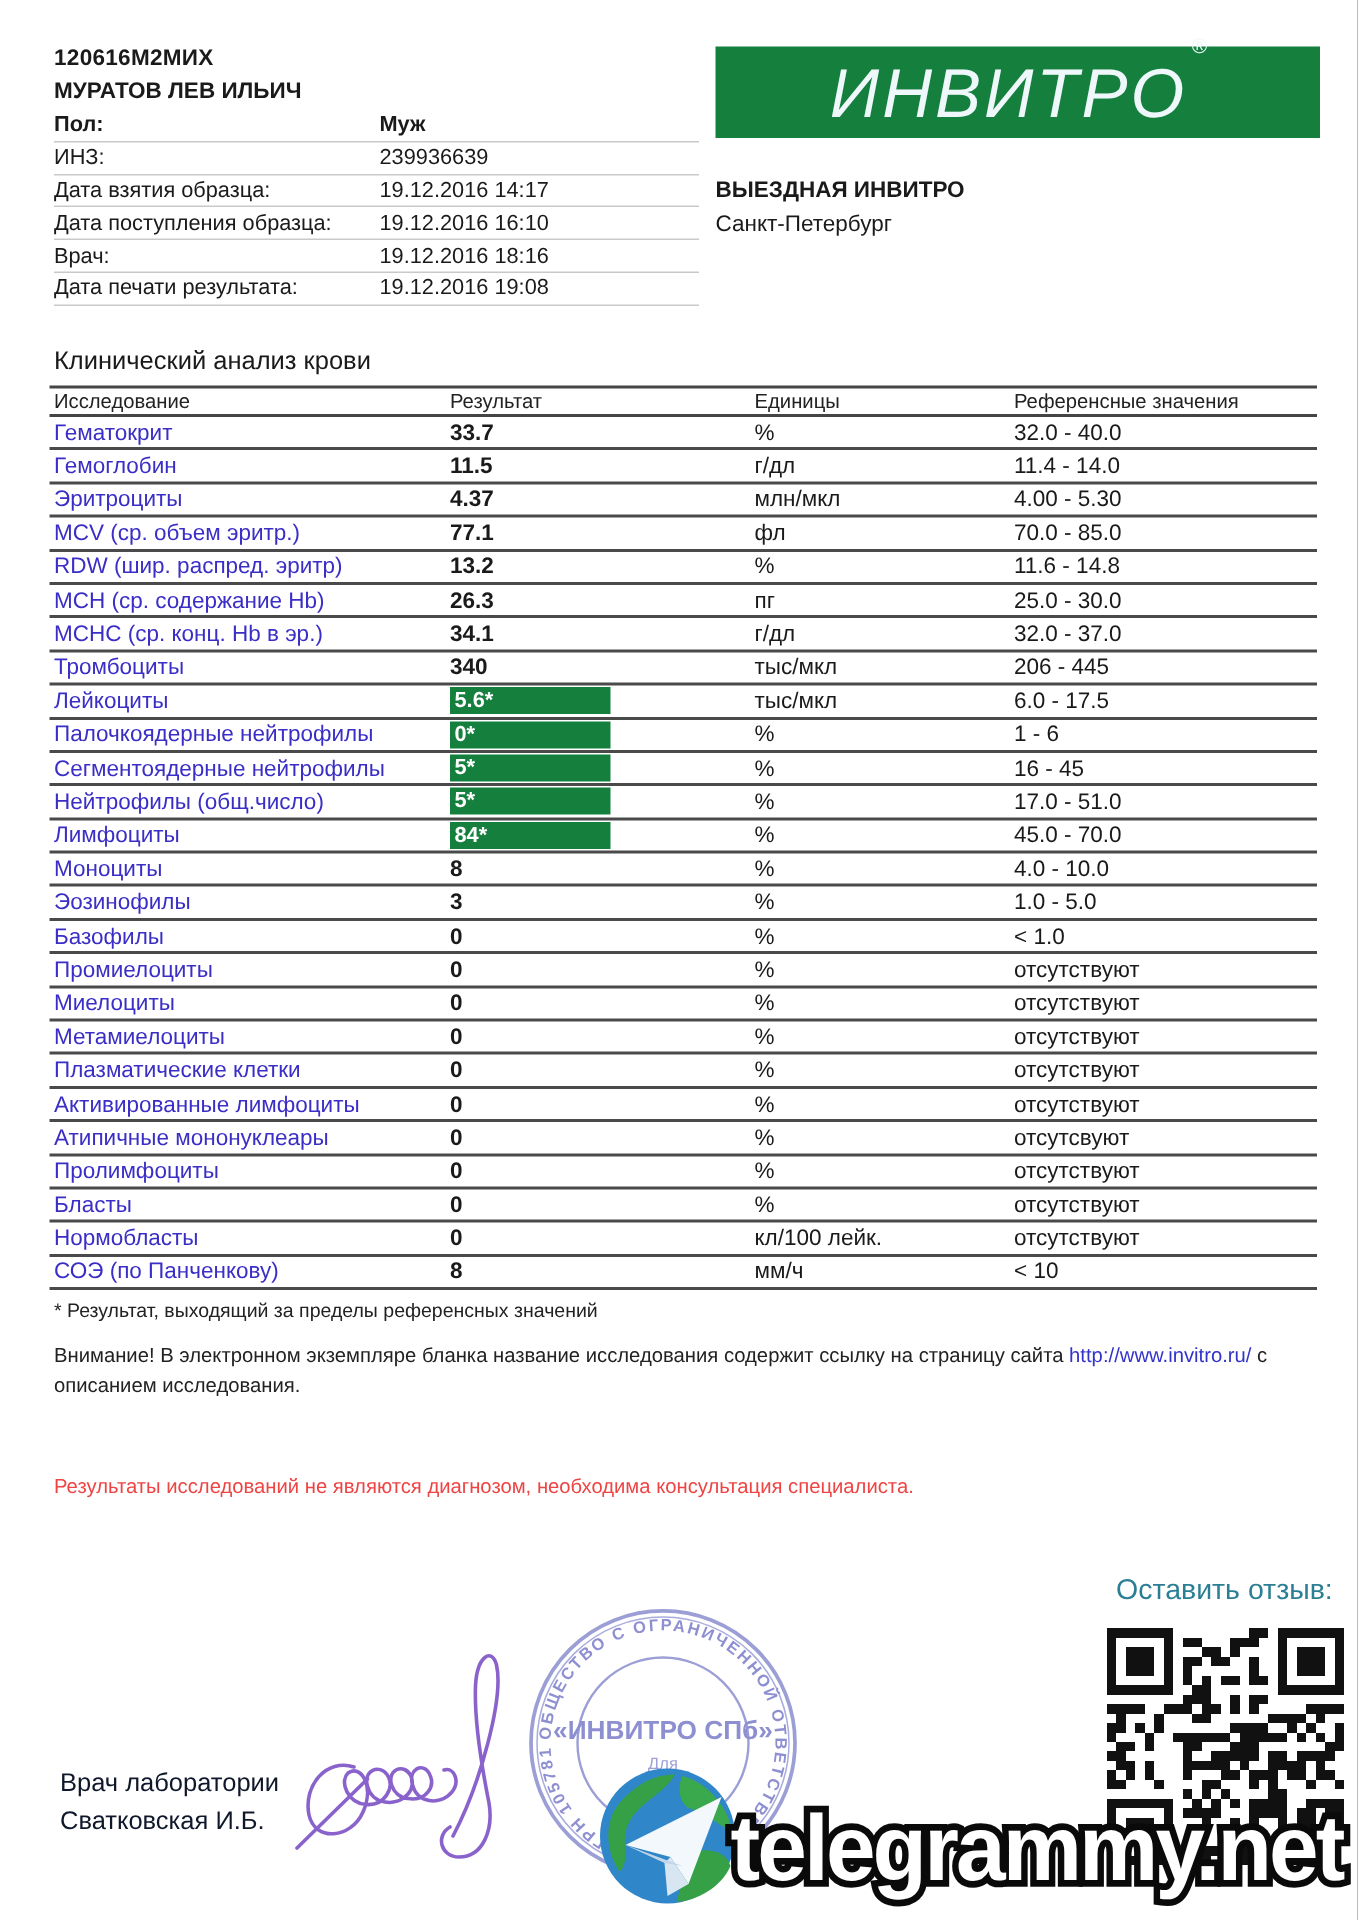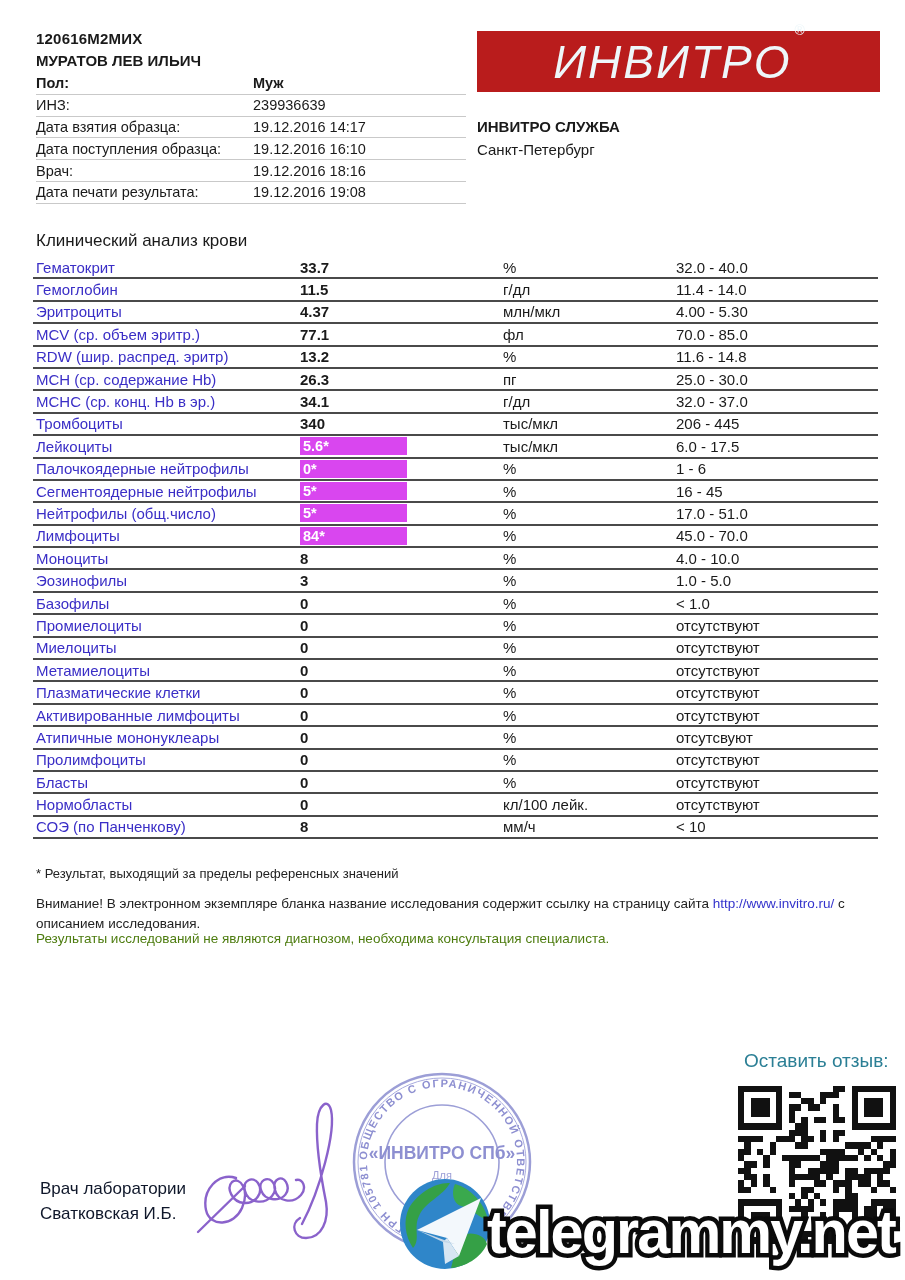--- a/index.html
+++ b/index.html
@@ -11,43 +11,43 @@
   }
   
   .pat-block { position:absolute; left:36px; top:30px; width:430px; }
   .pat-code { font-weight:bold; font-size:15px; letter-spacing:.2px; }
   .pat-name { font-weight:bold; font-size:15px; margin-top:5px; }
   .info-rows { margin-top:4px; }
   .info-row { display:flex; height:21.8px; align-items:center; border-bottom:1px solid #c9c9c9; font-size:14.5px; }
   .info-row .lbl { width:217px; }
   .info-row.b .lbl, .info-row.b .val { font-weight:bold; }
   
-  .logo-banner { position:absolute; left:477px; top:31px; width:403px; height:61px; background:#b91c1c;
+  .logo-banner { position:absolute; left:477px; top:31px; width:403px; height:61px; background:#15803d;
     display:flex; align-items:center; justify-content:center; }
   .logo-text { color:#eef7fa; font-size:46px; font-style:italic; letter-spacing:2px; line-height:1; }
   .logo-reg { color:#eef7fa; font-size:14px; vertical-align:top; position:relative; top:-16px; left:3px; font-style:normal; }
   .svc { position:absolute; left:477px; top:118px; font-weight:bold; font-size:15px; }
   .city { position:absolute; left:477px; top:141px; font-size:15px; }
   
   .sec-title { position:absolute; left:36px; top:231px; font-weight:normal; font-size:17px; }
   .tbl { position:absolute; left:33px; top:257px; width:845px; }
   .thead { display:flex; height:21px; align-items:center; border-top:2px solid #454545; border-bottom:2px solid #454545; font-size:13.5px; color:#222; }
   .c1 { width:267px; padding-left:3px; }
   .c2 { width:203px; }
   .c3 { width:173px; }
   .c4 { flex:1; }
   .trow { display:flex; height:22.4px; align-items:center; border-bottom:2px solid #4a4a4a; font-size:15px; }
   .trow .c1 { color:#3a2ec6; }
   .trow .c2 { font-weight:bold; }
-  .flagbox { display:inline-block; width:107px; background:#d946ef; color:#ffffff; font-weight:bold;
+  .flagbox { display:inline-block; width:107px; background:#15803d; color:#ffffff; font-weight:bold;
     font-size:14.5px; padding:1px 0 1px 3px; line-height:16px; }
   .footnote { position:absolute; left:36px; top:866px; font-size:13px; color:#222; }
   .notice1 { position:absolute; left:36px; top:894px; width:845px; font-size:13.5px; line-height:1.45; color:#222; }
   .notice1 a { color:#3333cc; text-decoration:none; }
-  .notice2 { position:absolute; left:36px; top:931px; width:845px; font-size:13.5px; color:#4d7c0f; }
+  .notice2 { position:absolute; left:36px; top:983px; width:845px; font-size:13.5px; color:#ef4444; }
   
   .feedback { position:absolute; left:744px; top:1050px; font-size:19px; color:#2b7f95; }
   .qr { position:absolute; left:738px; top:1083px; width:158px; height:163px; z-index:1; }
   .stamp { position:absolute; left:347px; top:1067px; width:190px; height:190px; z-index:1; opacity:.85; }
   .sig { position:absolute; left:190px; top:1072px; width:185px; height:175px; z-index:2; }
   .doctor { position:absolute; left:40px; top:1177px; font-size:17px; color:#0f172a; line-height:1.45; }
   .wm { position:absolute; left:395px; top:1168px; width:510px; height:110px; z-index:3; }
 </style>
 </head>
 <body>
@@ -81,25 +81,31 @@
         <div class="info-row">
           <span class="lbl">Дата печати результата:</span>
           <span class="val">19.12.2016 19:08</span>
         </div>
       </div>
   </div>
 
   <div class="logo-banner">
     <span class="logo-text"><span>ИНВИТРО</span><span class="logo-reg">®</span></span>
   </div>
-  <div class="svc">ИНВИТРО СЛУЖБА</div>
+  <div class="svc">ВЫЕЗДНАЯ ИНВИТРО</div>
   <div class="city">Санкт-Петербург</div>
 
   <div class="sec-title">Клинический анализ крови</div>
   <div class="tbl">
+    <div class="thead">
+      <div class="c1">Исследование</div>
+      <div class="c2">Результат</div>
+      <div class="c3">Единицы</div>
+      <div class="c4">Референсные значения</div>
+    </div>
     <div>
         <div class="trow">
           <div class="c1">Гематокрит</div>
           <div class="c2">33.7</div>
           <div class="c3">%</div>
           <div class="c4">32.0 - 40.0</div>
         </div>
         <div class="trow">
           <div class="c1">Гемоглобин</div>
           <div class="c2">11.5</div>

